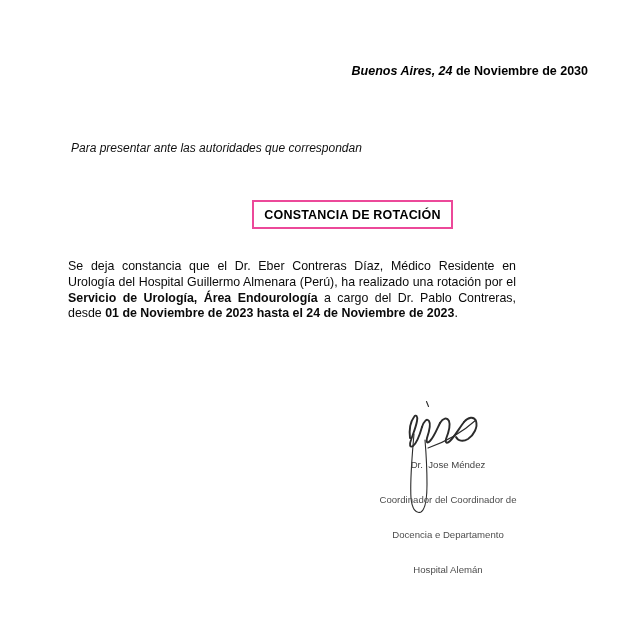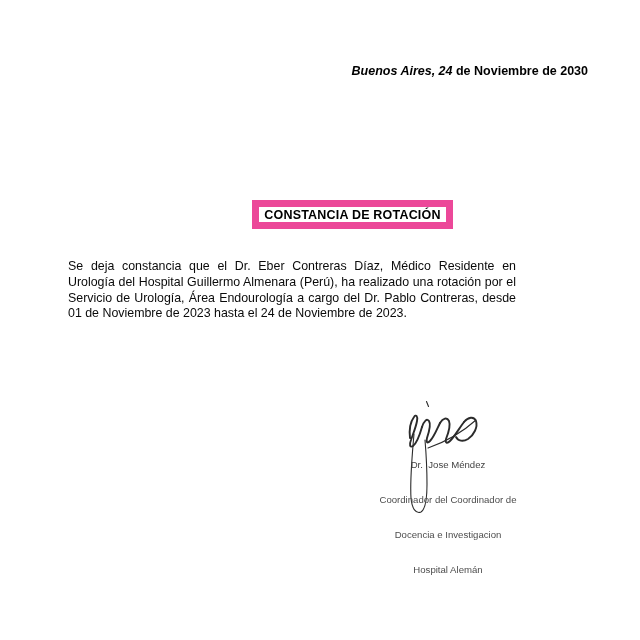--- a/index.html
+++ b/index.html
@@ -58,21 +58,21 @@
     color: #111111;
   }
 
   
   .title-box {
     position: absolute;
     left: 252px;
     top: 200px;
     width: 201px;
     height: 29px;
-    border: 7px solid #ec4899;
+    border: 2px solid #ec4899;
     box-sizing: border-box;
     display: flex;
     align-items: center;
     justify-content: center;
     background: #ffffff;
   }
   .title-box-text {
     font-size: 12.5px;
     font-weight: bold;
     letter-spacing: 0.2px;
@@ -84,21 +84,21 @@
     position: absolute;
     left: 68px;
     top: 259px;
     width: 448px;
     font-size: 12.4px;
     line-height: 15.8px;
     text-align: justify;
     color: #0a0a0a;
   }
   .body-text b {
-    font-weight: normal;
+    font-weight: bold;
   }
 
   
   .signature-block {
     position: absolute;
     left: 348px;
     top: 396px;
     width: 200px;
     height: 130px;
   }
@@ -127,20 +127,21 @@
 </style>
 </head>
 <body>
 
 <div class="page">
 
   <div class="date-line">
     <span class="date-city">Buenos Aires, 24</span><span class="date-rest"> de Noviembre de 2030</span>
   </div>
 
+  <div class="purpose-line">Para presentar ante las autoridades que correspondan</div>
 
   <div class="title-box">
     <span class="title-box-text">CONSTANCIA DE ROTACIÓN</span>
   </div>
 
   <div class="body-text"><span>Se deja constancia que el Dr. Eber Contreras Díaz, Médico Residente en Urología del Hospital Guillermo Almenara (Perú), ha realizado una rotación por el </span><b>Servicio de Urología, Área Endourología</b><span> a cargo del Dr. Pablo Contreras, desde  </span><b>01 de Noviembre de 2023 hasta el 24 de Noviembre de 2023</b><span>.</span></div>
 
   <div class="signature-block">
     <svg class="signature-mark" viewBox="0 0 200 130" aria-hidden="true">
       <g fill="none" stroke="#2b2b2b" stroke-linecap="round" stroke-linejoin="round">
@@ -153,18 +154,18 @@
         <path d="M116 26 C120 21, 126 20, 128 25 C130 31, 126 39, 120 43 C115 46, 110 45, 108 41" stroke-width="1.9"></path>
 
         <path d="M128 24 C118 33, 100 45, 80 52" stroke-width="1.1"></path>
 
         <path d="M66 38 C64 60, 62 86, 63 102 C64 113, 68 118, 73 116 C78 113, 79 101, 79 88 C79 72, 78 56, 77 44" stroke-width="1.1"></path>
       </g>
     </svg>
     <div class="signature-lines">
       <div class="sig-name">Dr.  Jose Méndez</div>
       <div>Coordinador del Coordinador de</div>
-      <div>Docencia e Investigacion</div>
+      <div>Docencia e Departamento</div>
       <div>Hospital Alemán</div>
     </div>
   </div>
 
 </div>
 
 </body></html>

